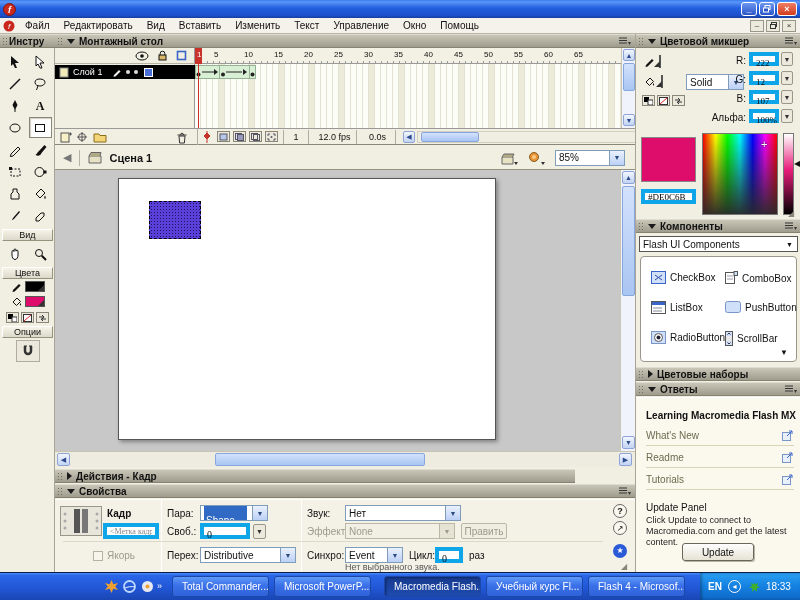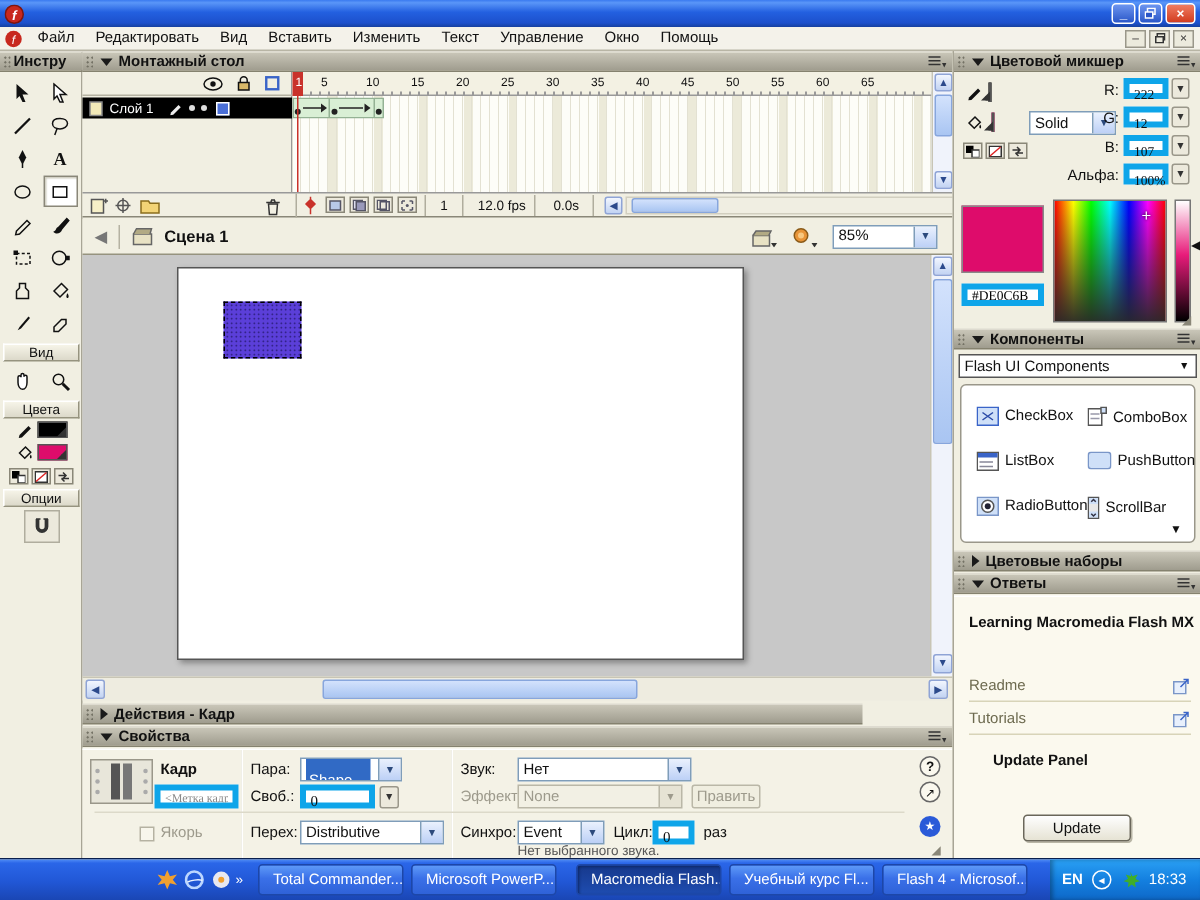--- a/index.html
+++ b/index.html
@@ -709,35 +709,43 @@
       <span>Ответы</span>
       <span class="pmenu">
           <svg width="13" height="10">
             <path d="M1 2h8M1 4.5h8M1 7h8" stroke="#333"></path>
             <path d="M10 6l3 0-1.5 3z" fill="#333"></path>
           </svg>
         </span>
     </div>
     <div class="abs" style="left:0;top:363px;width:165px;height:175px;background:#fbf9ee;border-top:1px solid #fff">
       <span class="lbl" style="left:10px;top:12px;font-weight:bold">Learning Macromedia Flash MX</span>
+      <span class="anslink" style="top:28px">
+        <span>What's New</span>
+        <svg class="lic" width="12" height="11">
+            <rect x="0.5" y="2.5" width="8" height="8" fill="#e8f0fc" stroke="#7a96c8"></rect>
+            <path d="M5 6l5-5M7 1h3v3" stroke="#3a64c8" fill="none"></path>
+          </svg>
+      </span>
       <span class="anslink" style="top:50px">
         <span>Readme</span>
         <svg class="lic" width="12" height="11">
             <rect x="0.5" y="2.5" width="8" height="8" fill="#e8f0fc" stroke="#7a96c8"></rect>
             <path d="M5 6l5-5M7 1h3v3" stroke="#3a64c8" fill="none"></path>
           </svg>
       </span>
       <span class="anslink" style="top:72px">
         <span>Tutorials</span>
         <svg class="lic" width="12" height="11">
             <rect x="0.5" y="2.5" width="8" height="8" fill="#e8f0fc" stroke="#7a96c8"></rect>
             <path d="M5 6l5-5M7 1h3v3" stroke="#3a64c8" fill="none"></path>
           </svg>
       </span>
-      <span class="lbl" style="left:26px;top:104px;font-weight:bold">Update Panel</span>
+      <span class="lbl" style="left:10px;top:104px;font-weight:normal">Update Panel</span>
+      <span class="lbl" style="left:10px;top:117px;width:148px;white-space:normal;font-size:9px;line-height:11px;color:#222">Click Update to connect to Macromedia.com and get the latest content.</span>
       <span class="abs" style="left:46px;top:145px;width:72px;height:18px;background:linear-gradient(180deg,#fefefe,#e6e3d4);border:1px solid #6a675a;border-radius:3px;box-shadow:1px 1px 0 #b8b5a5;text-align:center;line-height:17px">Update</span>
     </div>
   </div>
 
   <div class="abs" style="left:0;top:572px;width:800px;height:1px;background:#0a1f4d"></div>
 
   <div id="taskbar">
     <span class="qlicon" style="left:104px">
         <svg width="13" height="13">
           <path d="M6.5 0l1.8 4.2L13 3l-2.8 3.5L13 10l-4.7-1.2L6.5 13 4.7 8.8 0 10l2.8-3.5L0 3l4.7 1.2z" fill="#f0a030"></path>

